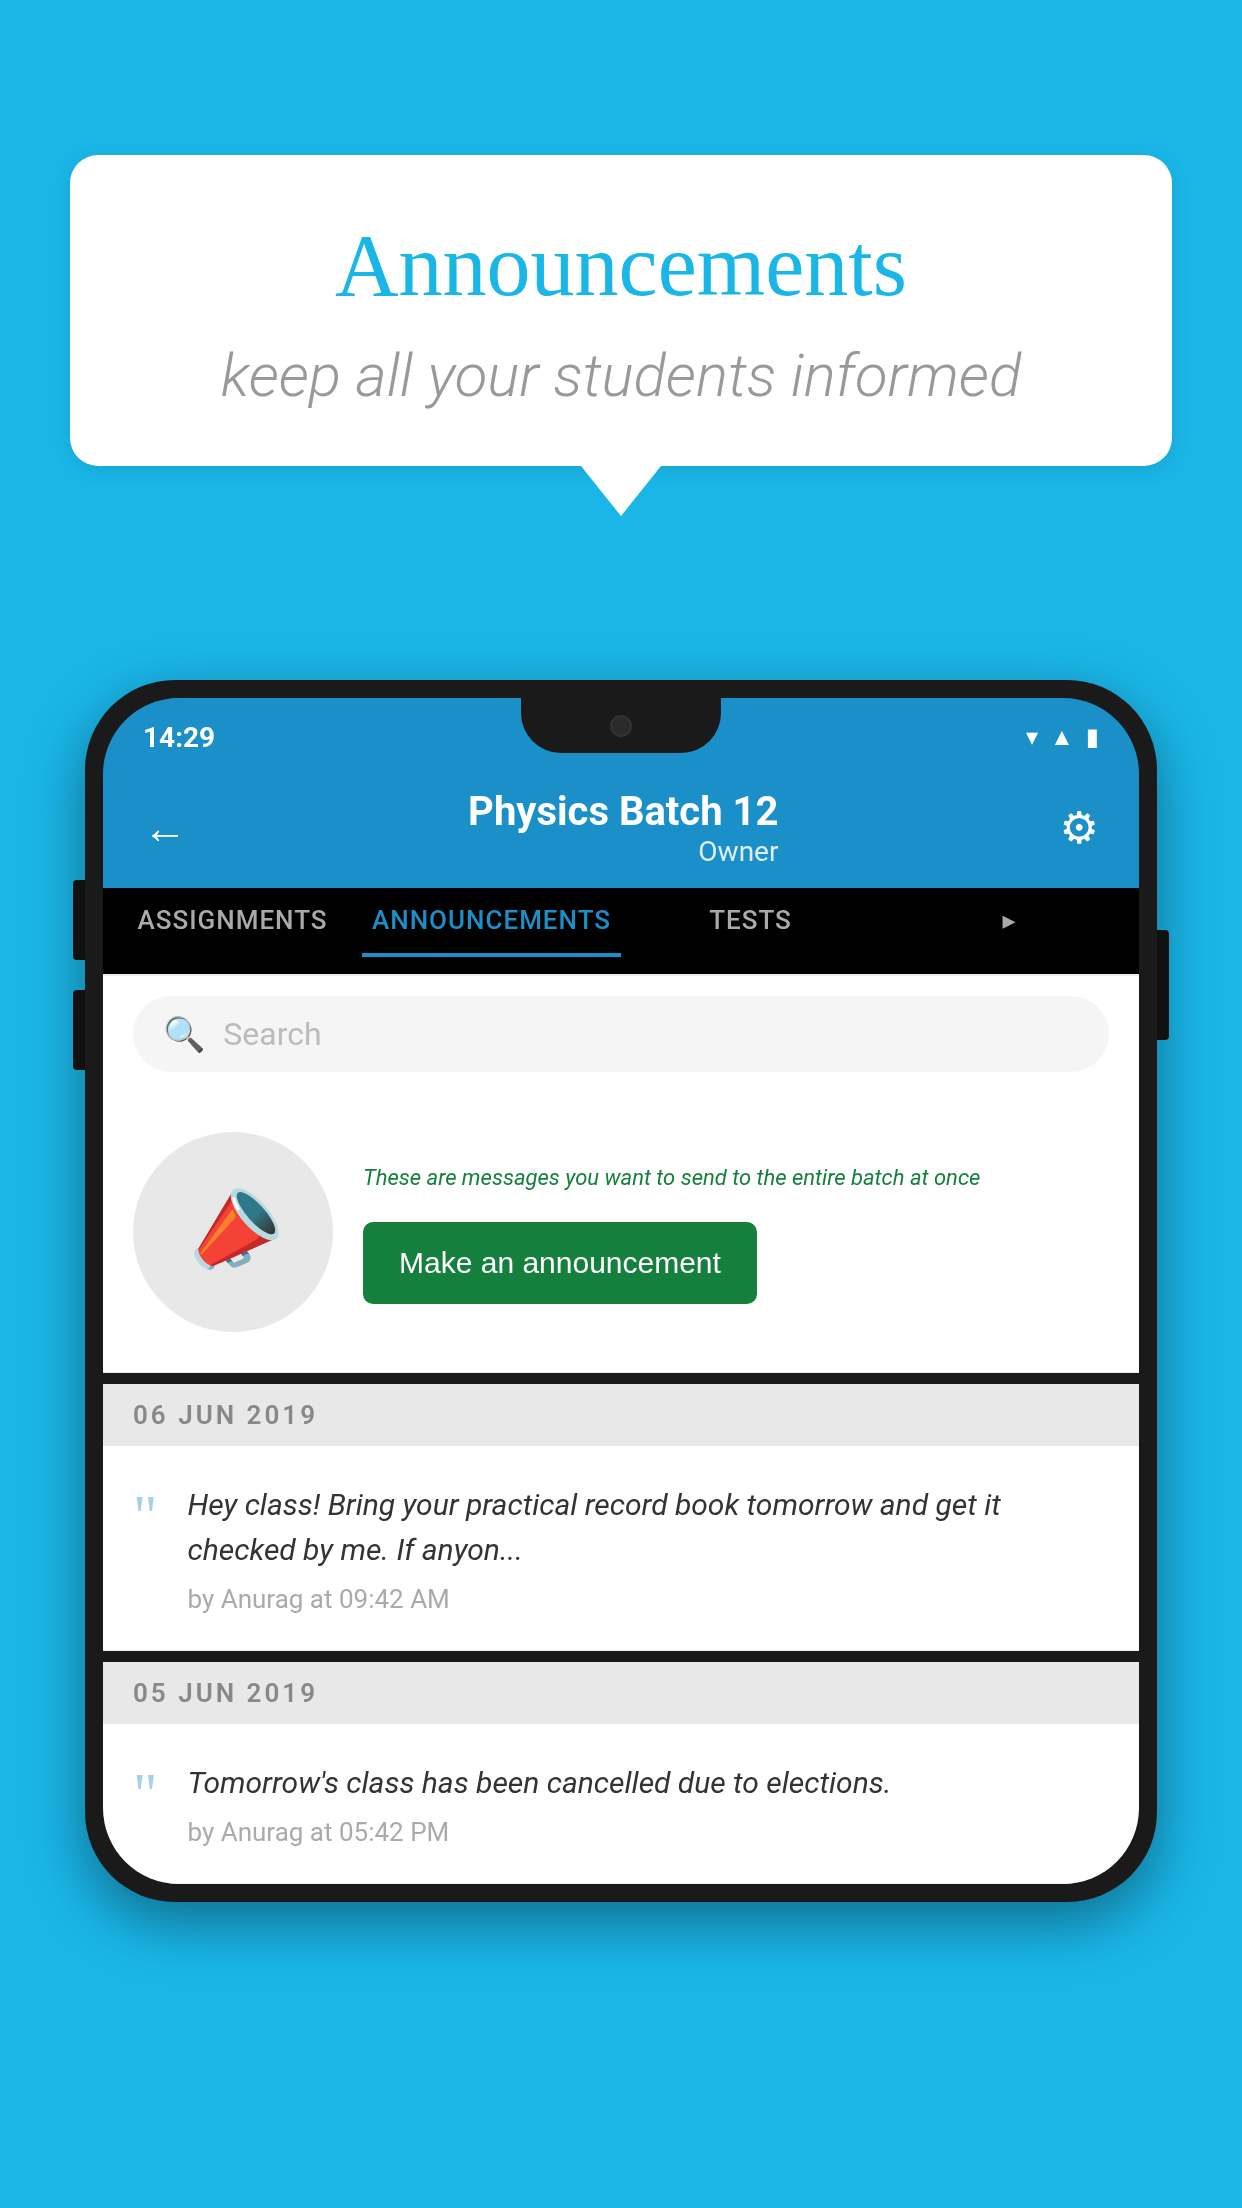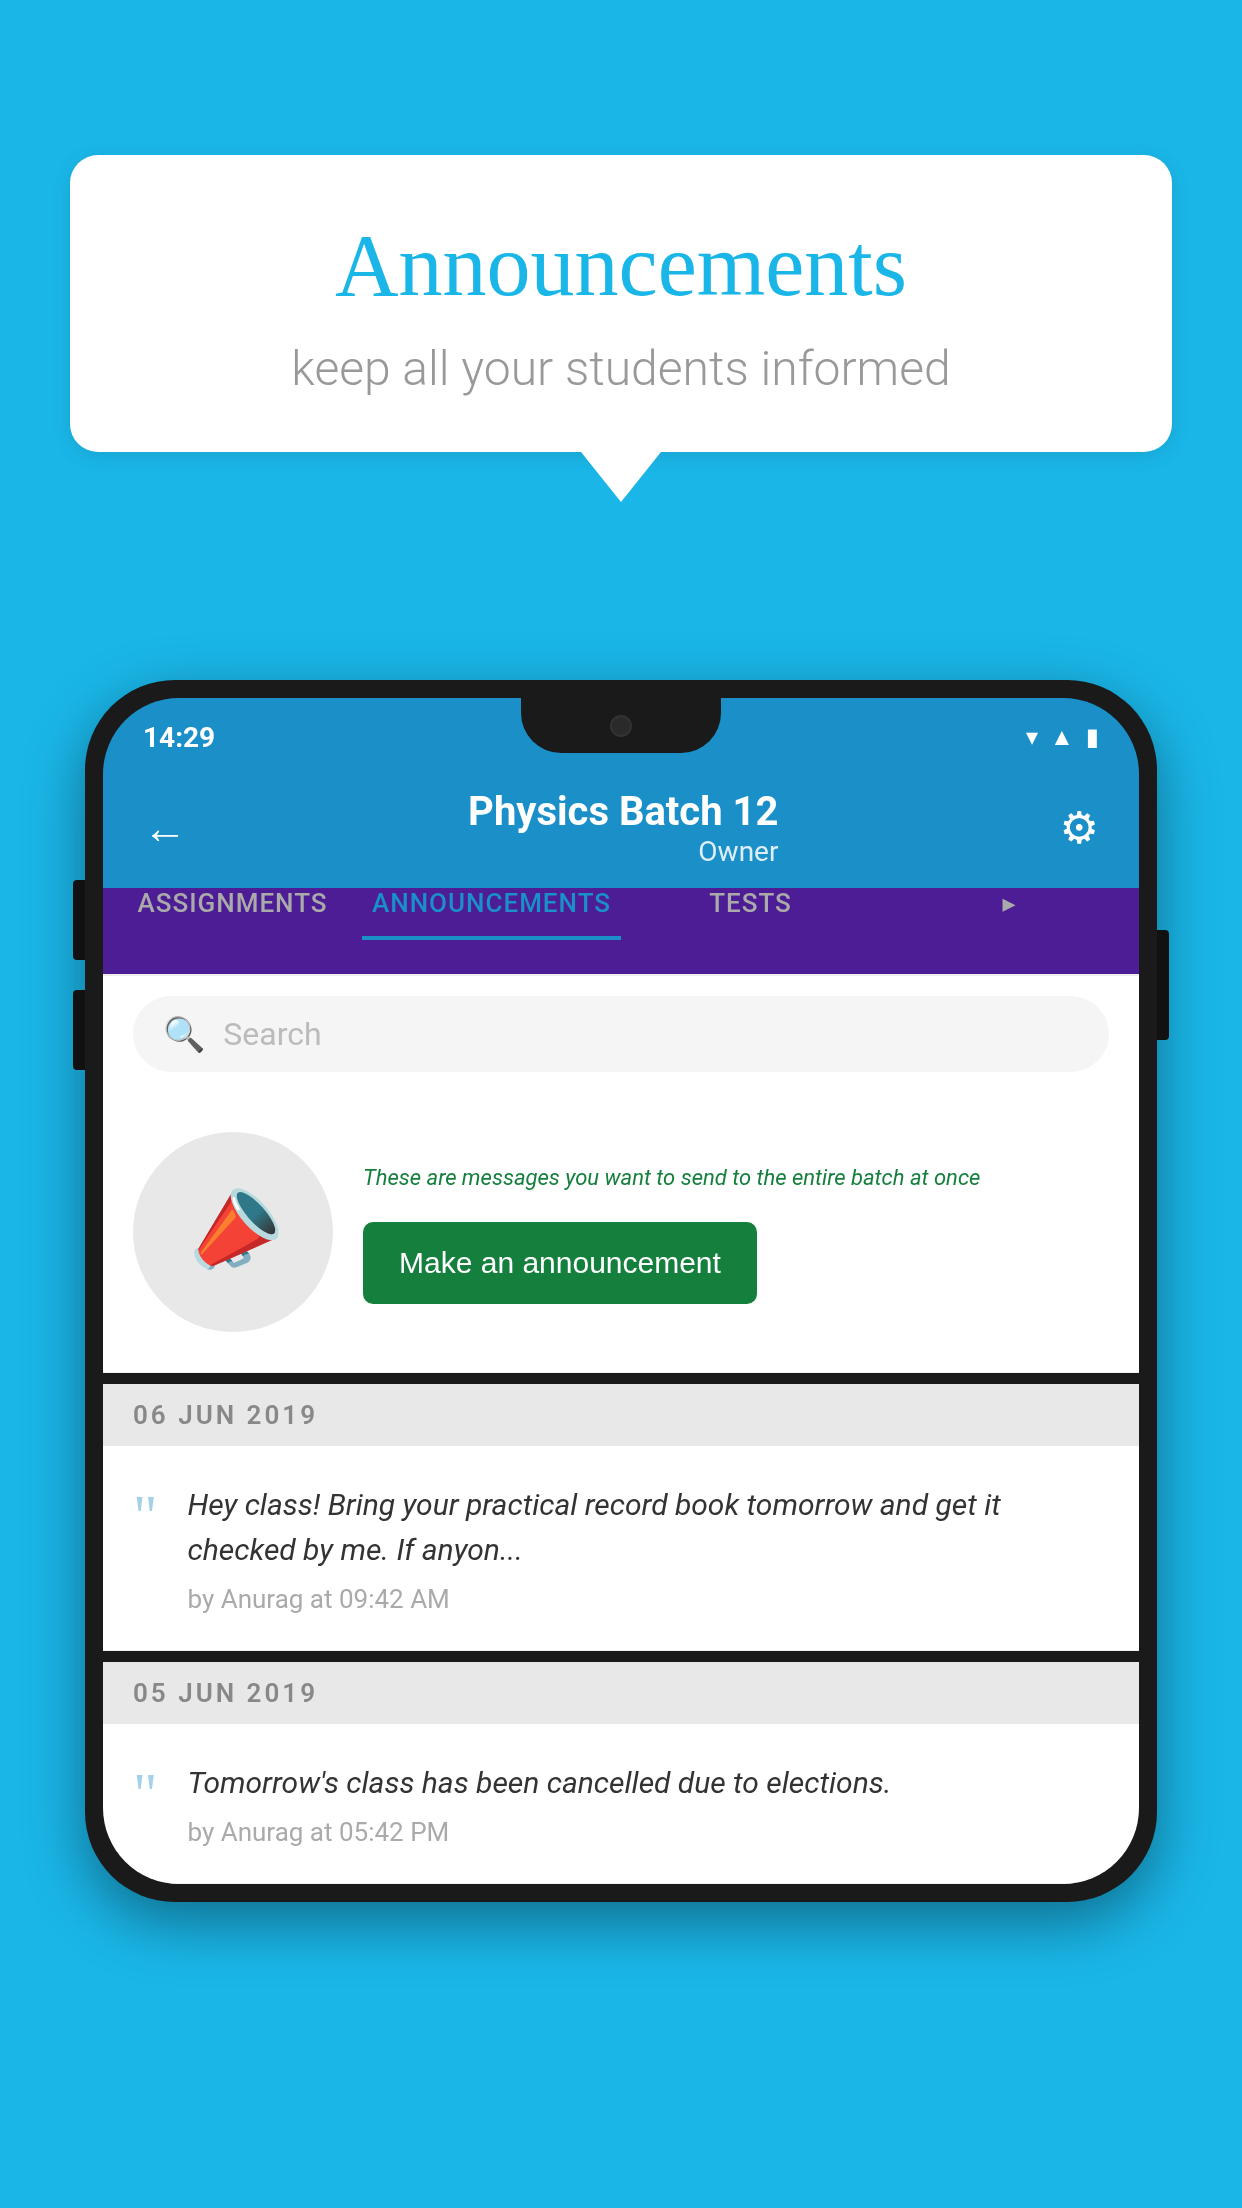--- a/index.html
+++ b/index.html
@@ -36,22 +36,23 @@
     .speech-bubble-title {
       color: #1ab6e8;
       font-size: 88px;
       font-weight: 400;
       margin-bottom: 24px;
       font-family: Georgia, serif;
     }
 
     .speech-bubble-subtitle {
       color: #999;
-      font-size: 48px;
+      font-size: 60px;
       font-weight: 300;
+      font-style: italic;
     }
 
     .speech-bubble-arrow {
       width: 0;
       height: 0;
       border-left: 40px solid transparent;
       border-right: 40px solid transparent;
       border-top: 50px solid white;
       margin-top: 0;
     }
@@ -158,25 +159,25 @@
       font-size: 28px;
     }
 
     .gear-icon {
       color: white;
       font-size: 44px;
     }
 
     
     .tabs-bar {
-      background: #4c1d95;
+      background: #000000;
       display: flex;
       border-bottom: 2px solid #eee;
       height: 88px;
-      align-items: flex-start;
+      align-items: center;
     }
 
     .tab {
       flex: 1;
       text-align: center;
       padding-bottom: 22px;
       font-size: 26px;
       font-weight: 500;
       color: #aaa;
       letter-spacing: 1px;

